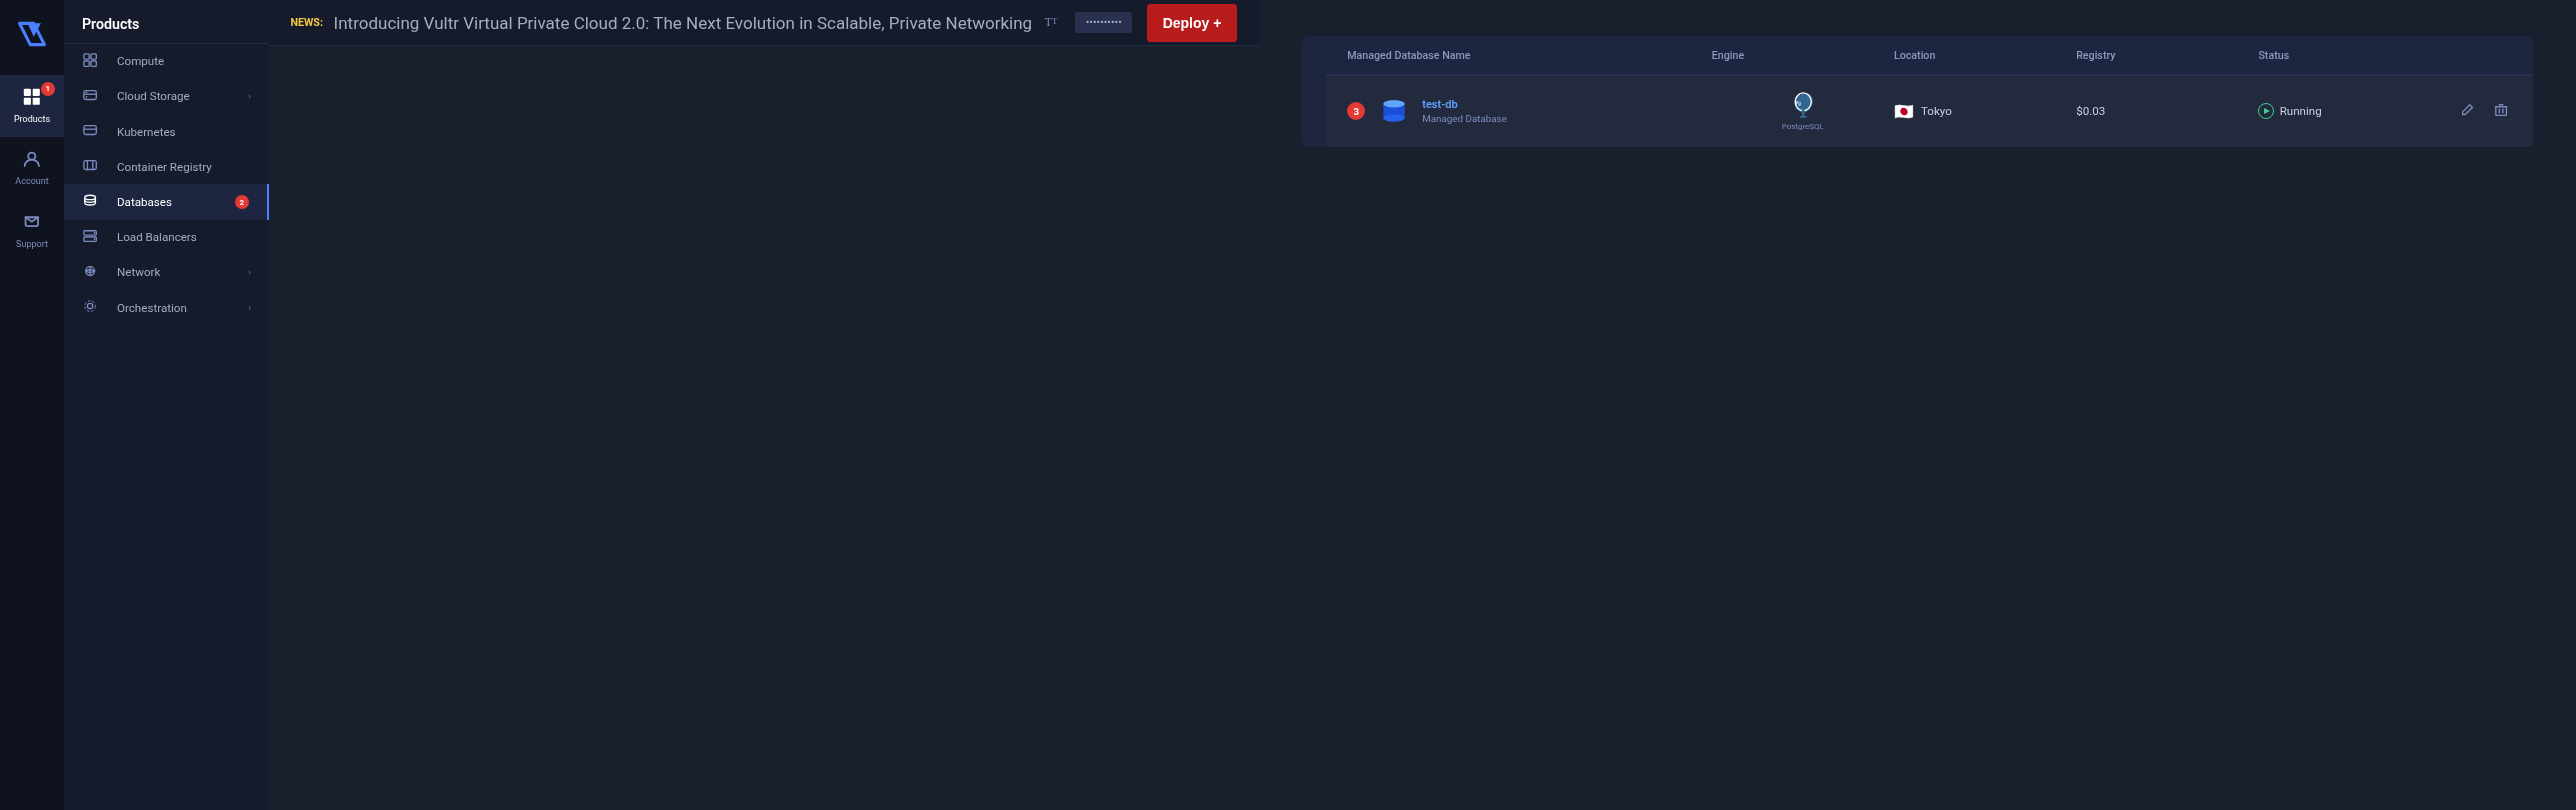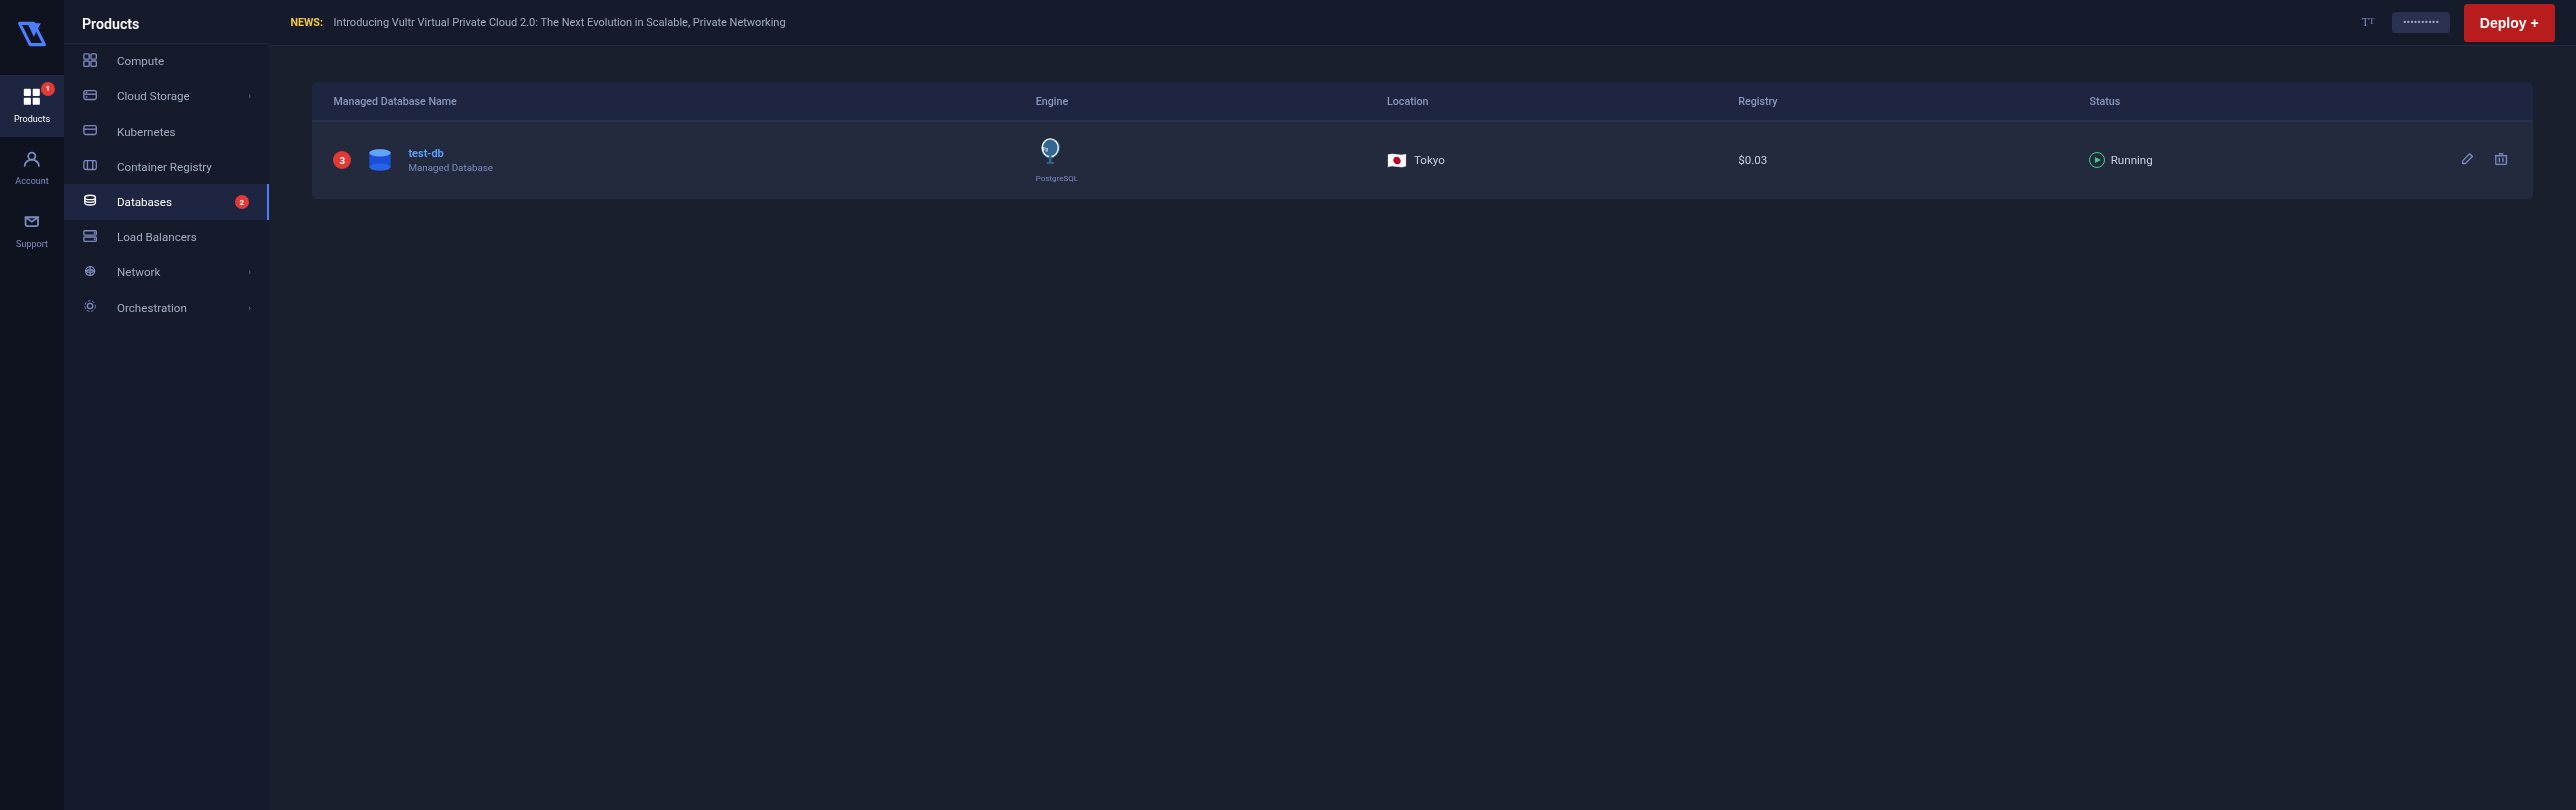--- a/index.html
+++ b/index.html
@@ -129,21 +129,20 @@
       height: 14.2px;
       display: flex;
       align-items: center;
       justify-content: center;
     }
 
     
     .main {
       flex: 1;
       display: flex;
-      flex-direction: column;
       overflow: hidden;
     }
 
     
     .topbar {
       background: #161b2c;
       height: 46px;
       display: flex;
       align-items: center;
       padding: 0 21.4px;
@@ -152,21 +151,21 @@
       border-bottom: 0.9px solid #232a3e;
     }
     .news-label {
       color: #f5c842;
       font-weight: 700;
       font-size: 10.7px;
       flex-shrink: 0;
     }
     .news-text {
       color: #a0aec0;
-      font-size: 11px;
+      font-size: 17px;
     }
     .topbar-right {
       margin-left: auto;
       display: flex;
       align-items: center;
       gap: 14.2px;
     }
     .topbar-icon-btn {
       color: #7b8bbf;
       font-size: 16px;
@@ -207,20 +206,21 @@
       color: #ffffff;
       margin-bottom: 32px;
     }
 
     
     .db-table {
       background: #1e2540;
       border-radius: 5.3px;
       overflow: hidden;
       width: 100%;
+      padding-left: 24px;
     }
     .table-header {
       display: grid;
       grid-template-columns: 2fr 1fr 1fr 1fr 1fr 71px;
       padding: 12.5px 21.4px;
       border-bottom: 0.9px solid #2a3150;
     }
     .table-header-cell {
       font-size: 10.7px;
       color: #8899bb;
@@ -258,22 +258,22 @@
       color: #5da3ff;
     }
     .db-name-info .db-type {
       font-size: 9.8px;
       color: #7b8bbf;
       margin-top: 1.8px;
     }
     .engine-cell {
       display: flex;
       flex-direction: column;
-      align-items: flex-start;
-      gap: 7px;
+      align-items: center;
+      gap: 1px;
     }
     .engine-label {
       font-size: 8px;
       color: #7b8bbf;
     }
     .location-cell {
       display: flex;
       align-items: center;
       gap: 7.1px;
       font-size: 11.6px;

